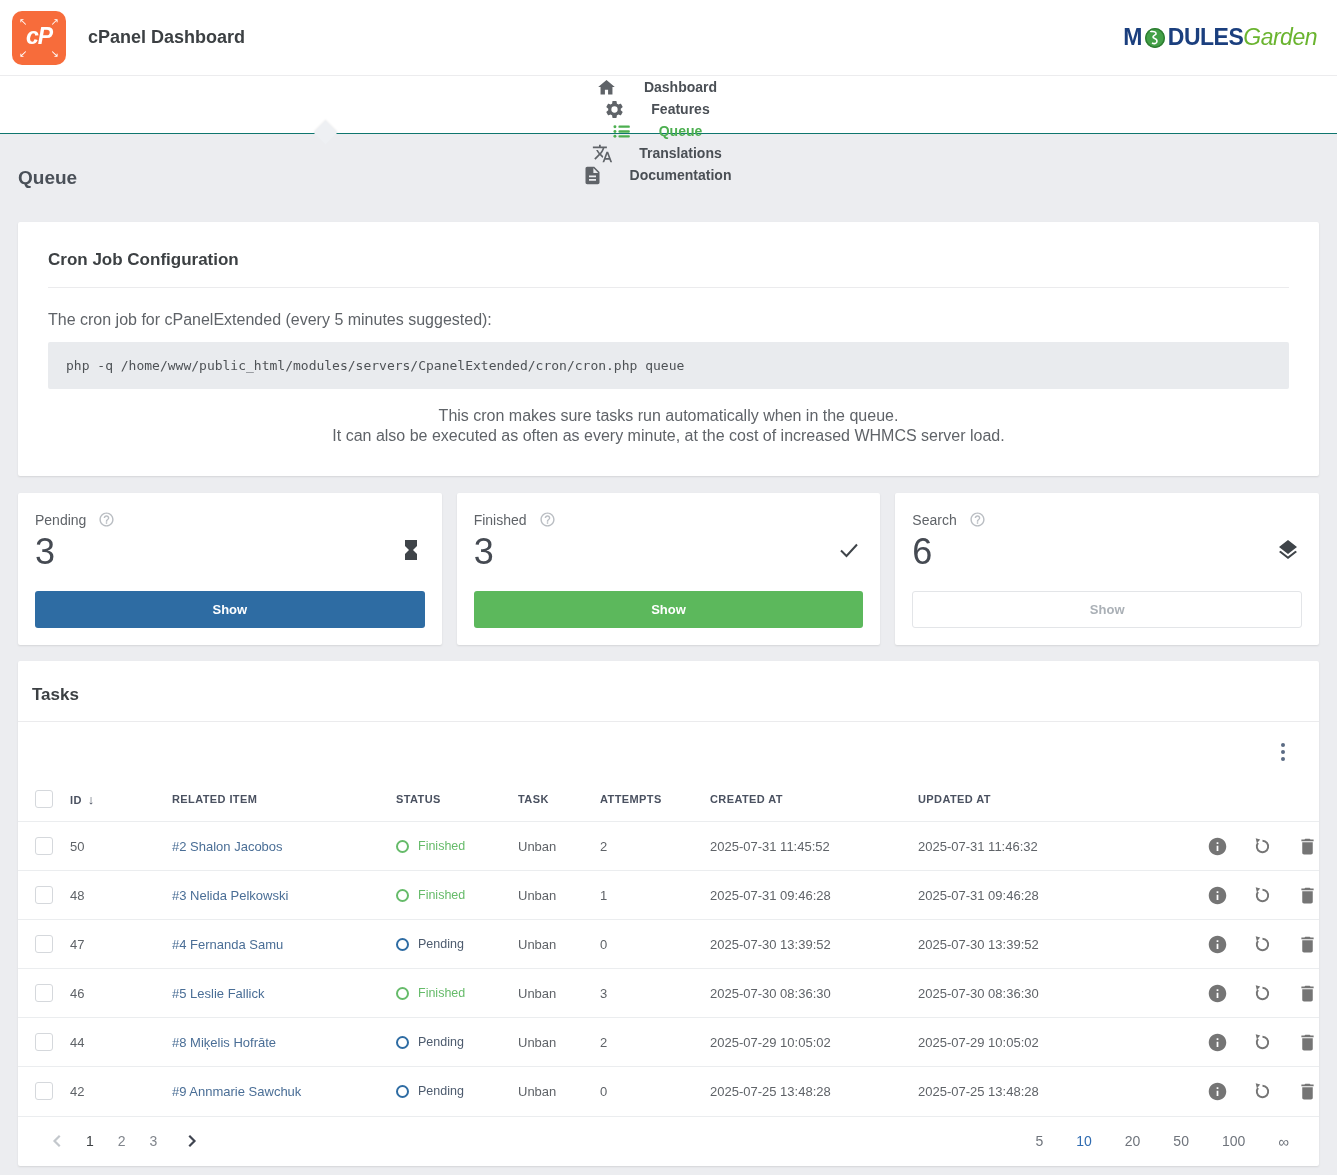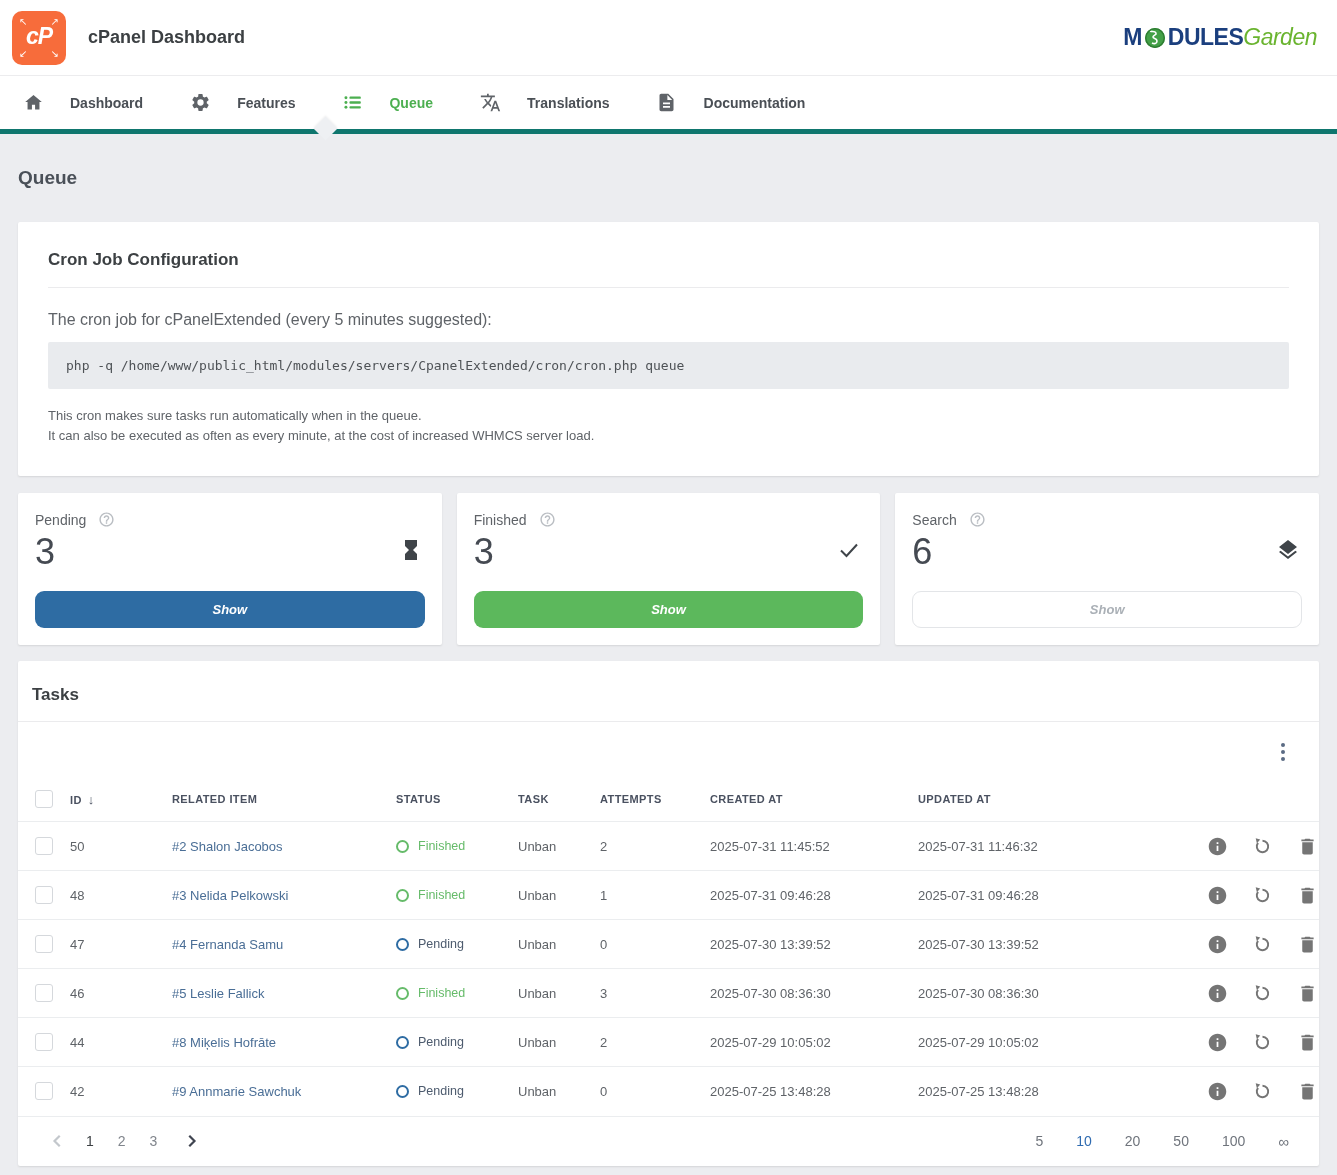--- a/index.html
+++ b/index.html
@@ -30,22 +30,22 @@
   .app-logo .a1 { left:7px; top:6px; } .app-logo .a2 { right:7px; top:6px; }
   .app-logo .a3 { left:7px; bottom:6px; } .app-logo .a4 { right:7px; bottom:6px; }
   .app-title { font-size:18px; font-weight:bold; color:#3c4043; margin-left:22px; }
   .brand { margin-left:auto; display:flex; align-items:center; font-size:23px; margin-right:4px; }
   .brand .globe { width:24px; height:24px; margin:0 1px; }
   .brand .b-dark { color:#1b3f7e; font-weight:bold; letter-spacing:-0.5px; }
   .brand .b-green { color:#6ab42f; font-weight:300; font-style:italic; letter-spacing:-0.5px; }
 
   
   .nav {
-    height:58px; background:#fff; border-bottom:5px solid #0f766e;
-    display:flex; align-items:center; padding-left:22px; position:relative;
+    height:58px; background:#fff; border-bottom:1px solid #0f766e;
+    display:flex; align-items:center; padding-left:22px; position:relative;flex-direction:column;
   }
   .nav-item { display:flex; align-items:center; margin-right:46px; cursor:pointer; }
   .nav-item .nicon { width:22px; height:22px; margin-right:26px; display:flex; align-items:center; justify-content:center; }
   .nav-item .nicon svg { width:21px; height:21px; fill:#5f6368; }
   .nav-item span.lbl { font-size:14px; color:#4a4f55; font-weight:bold; }
   .nav-item.active .nicon svg { fill:#4caf50; }
   .nav-item.active span.lbl { color:#4caf50; }
   .nav-caret {
     position:absolute; left:317px; bottom:-8px; width:17px; height:17px;
     background:#eef0f3; transform:rotate(45deg);
@@ -63,36 +63,36 @@
 
   
   .cron-card { padding:28px 30px 30px 30px; }
   .card-h { font-size:17px; font-weight:bold; color:#3c4043; padding-bottom:17px; border-bottom:1px solid #ebebed; }
   .cron-intro { font-size:16px; margin-top:23px; color:#5f6368; }
   .code-block {
     margin-top:13px; background:#e9ebee; border-radius:2px;
     padding:16px 18px; font-family:"DejaVu Sans Mono", monospace;
     font-size:13px; color:#4e5256;
   }
-  .cron-note { font-size:13px; color:#5f6368; line-height:20px; margin-top:17px; }
+  .cron-note { font-size:16px; color:#5f6368; line-height:20px; margin-top:17px;text-align:center; }
 
   
   .stats { display:flex; gap:15px; margin-top:17px; }
   .stat-card { flex:1; padding:18px 17px 17px 17px; height:152px; display:flex; flex-direction:column; }
   .stat-top { display:flex; align-items:center; font-size:14px; color:#5f6368; }
   .help-ic { width:17px; height:17px; margin-left:12px; }
   .help-ic svg { width:17px; height:17px; fill:#b9bdc2; }
   .stat-mid { display:flex; align-items:flex-start; justify-content:space-between; margin-top:2px; }
   .stat-value { font-size:36px; color:#454a52; font-weight:400; line-height:44px; }
   .stat-ic { margin-top:8px; margin-right:2px; }
   .stat-ic svg { width:24px; height:24px; fill:#3f4449; }
   .stat-btn {
-    margin-top:auto; height:37px; border-radius:9px; border:none;
+    margin-top:auto; height:37px; border-radius:3px; border:none;
     font-family:"Liberation Sans",sans-serif; font-size:13px; font-weight:bold;
-    cursor:pointer; width:100%;font-style:italic;
+    cursor:pointer; width:100%;
   }
   .stat-btn.blue { background:#2e6ca3; color:#fff; }
   .stat-btn.green { background:#5cb85c; color:#fff; }
   .stat-btn.ghost { background:#fff; color:#aab0b6; border:1px solid #e3e5e8; }
 
   
   .tasks-card { margin-top:16px; margin-bottom:23px; }
   .tasks-head { padding:24px 30px 16px 14px; border-bottom:1px solid #ebebed; font-size:17px; font-weight:bold; color:#3c4043; }
   .tasks-toolbar { display:flex; align-items:center; padding:18px 24px 12px 15px; }
   .search-box {

